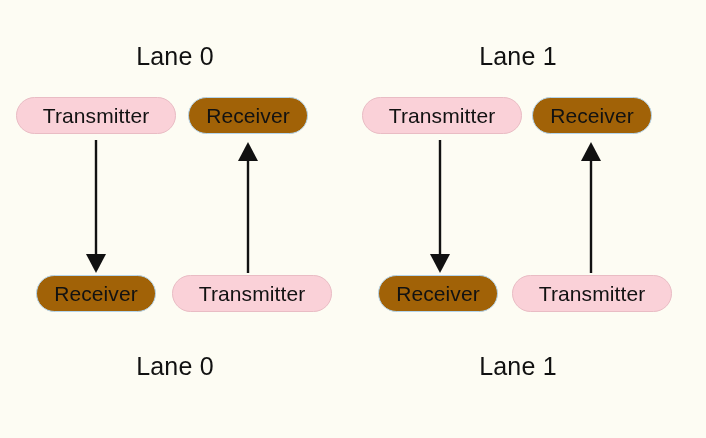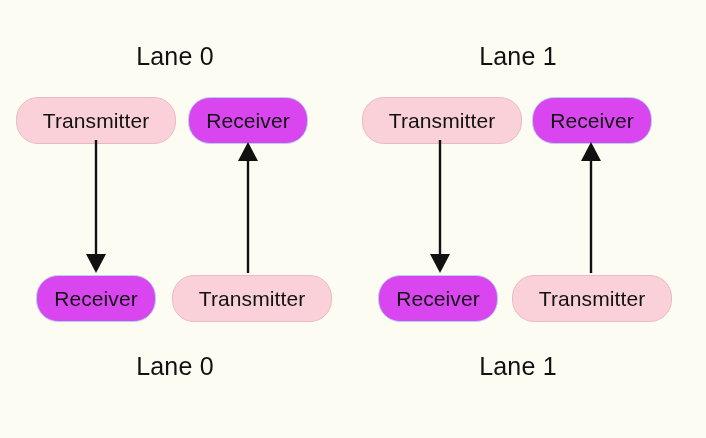--- a/index.html
+++ b/index.html
@@ -22,33 +22,33 @@
     text-align: center;
     white-space: nowrap;
     letter-spacing: 0.2px;
   }
   .node {
     position: absolute;
     box-sizing: border-box;
     display: flex;
     align-items: center;
     justify-content: center;
-    height: 47px;
+    height: 37px;
     border-radius: 22px;
     font-size: 21px;
     color: #121212;
     white-space: nowrap;
     letter-spacing: 0.1px;
   }
   .node.tx {
     background: #fad1d8;
     border: 1.2px solid #e9bcc4;
   }
   .node.rx {
-    background: #d946ef;
+    background: #a16207;
     border: 1.2px solid #b4d4ec;
     text-align: center;
   }
   svg.arrows {
     position: absolute;
     left: 0;
     top: 0;
     width: 706px;
     height: 438px;
     pointer-events: none;

